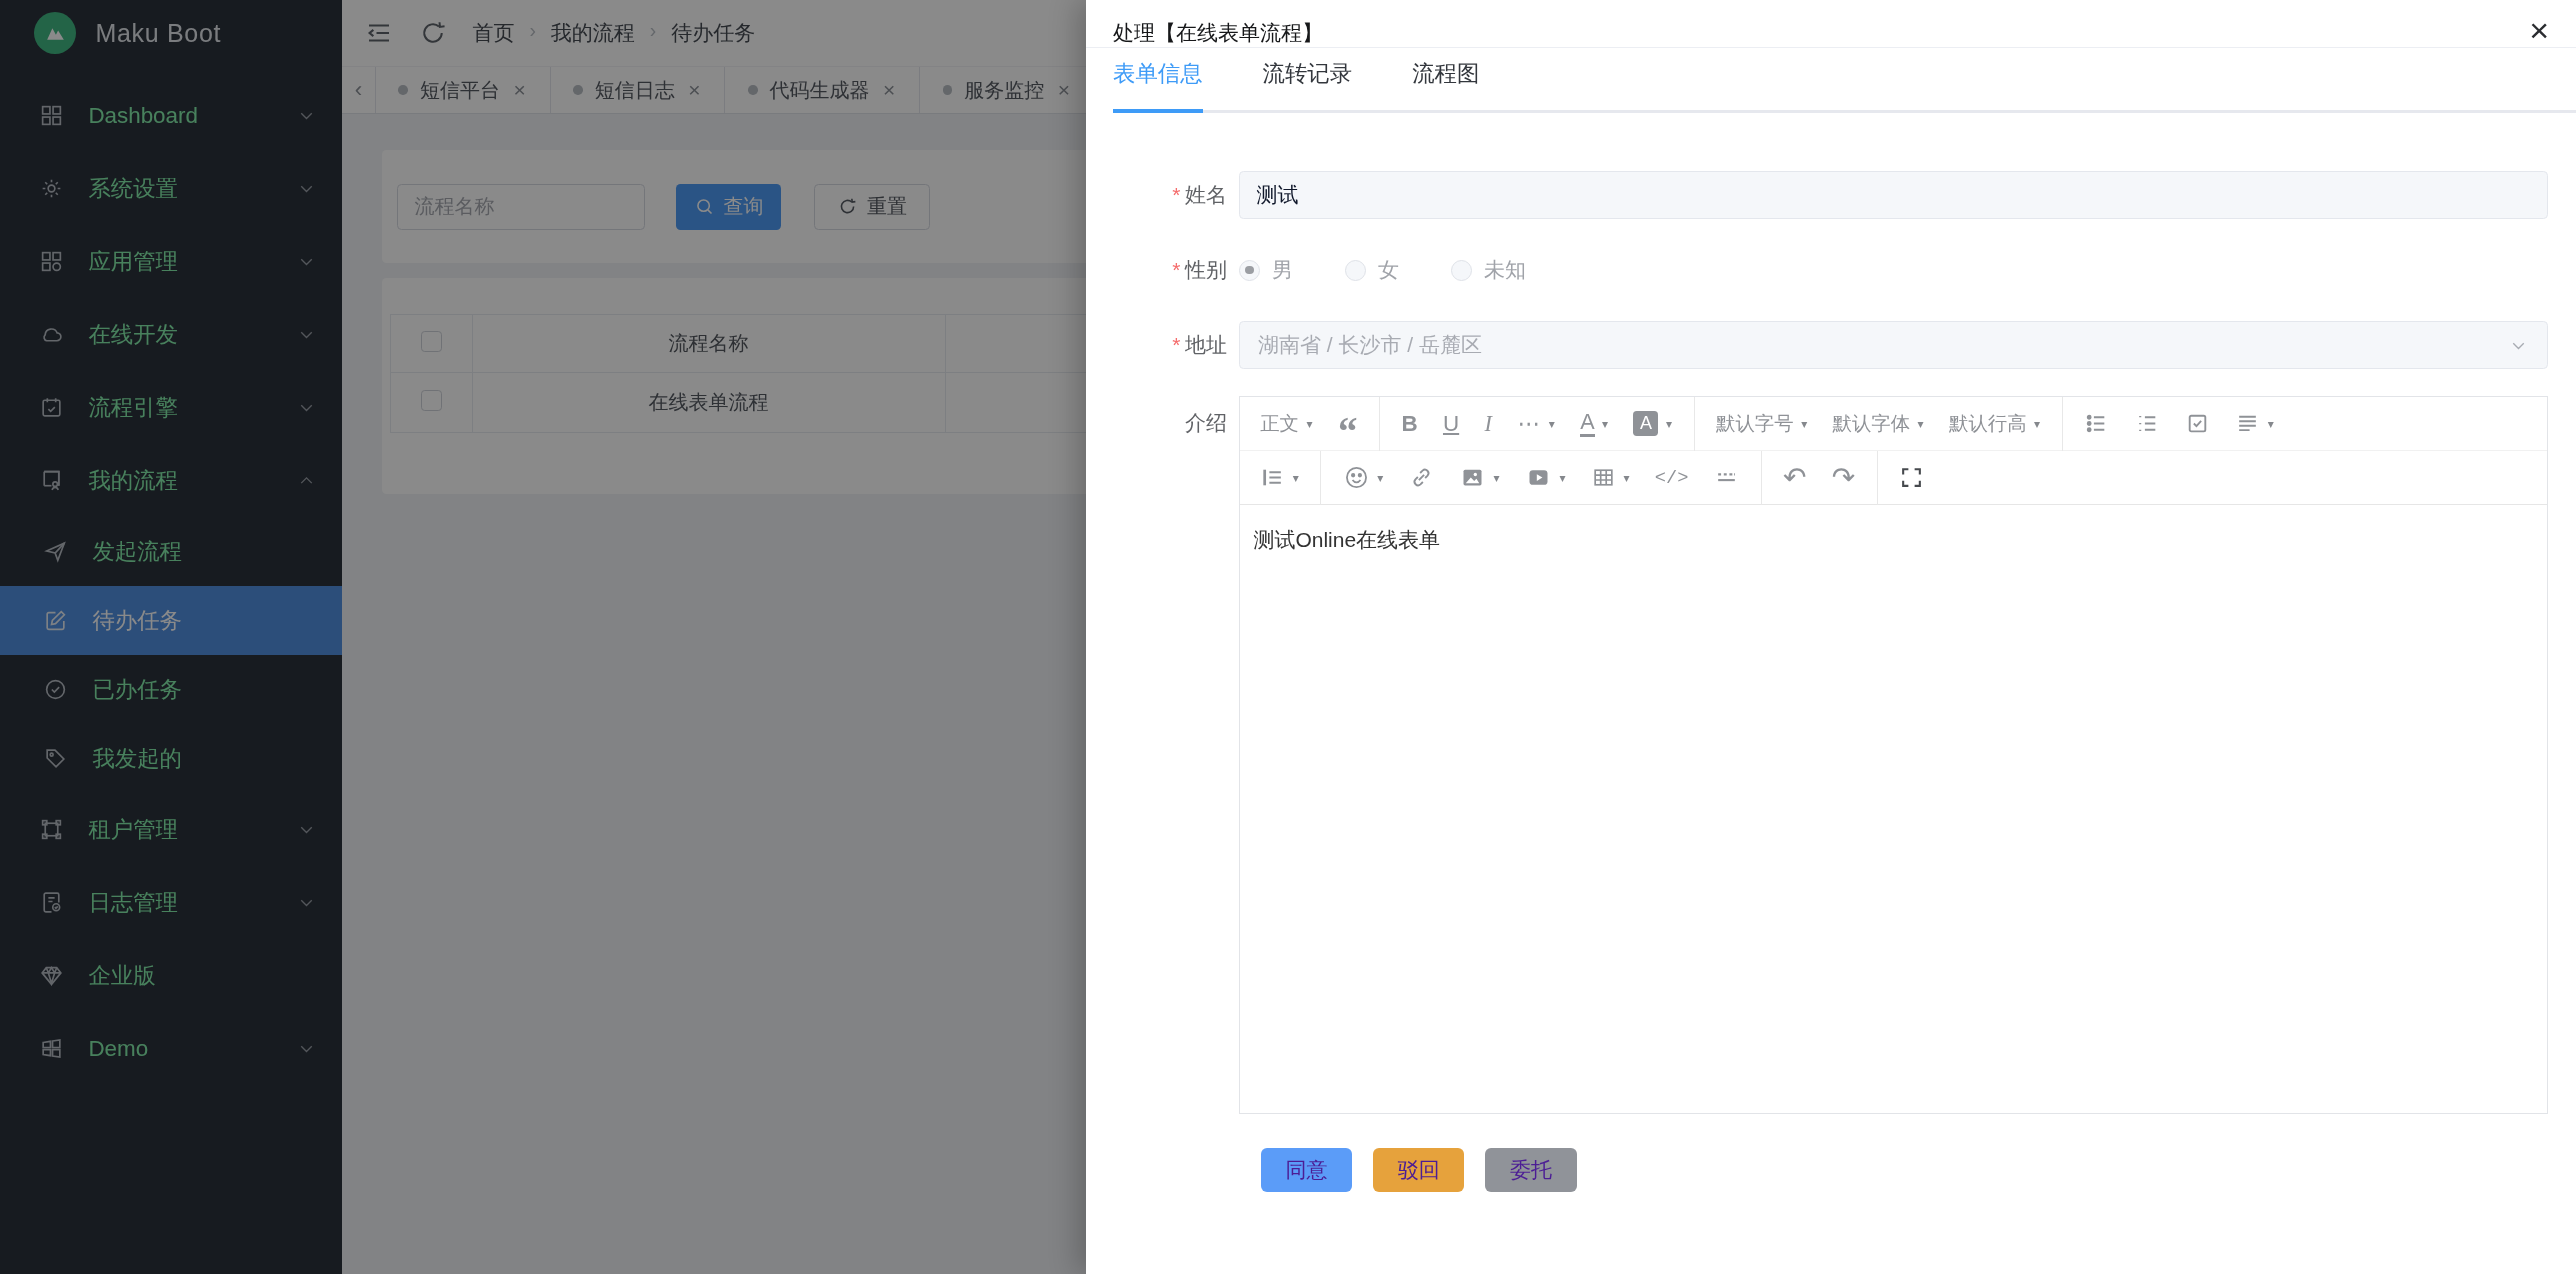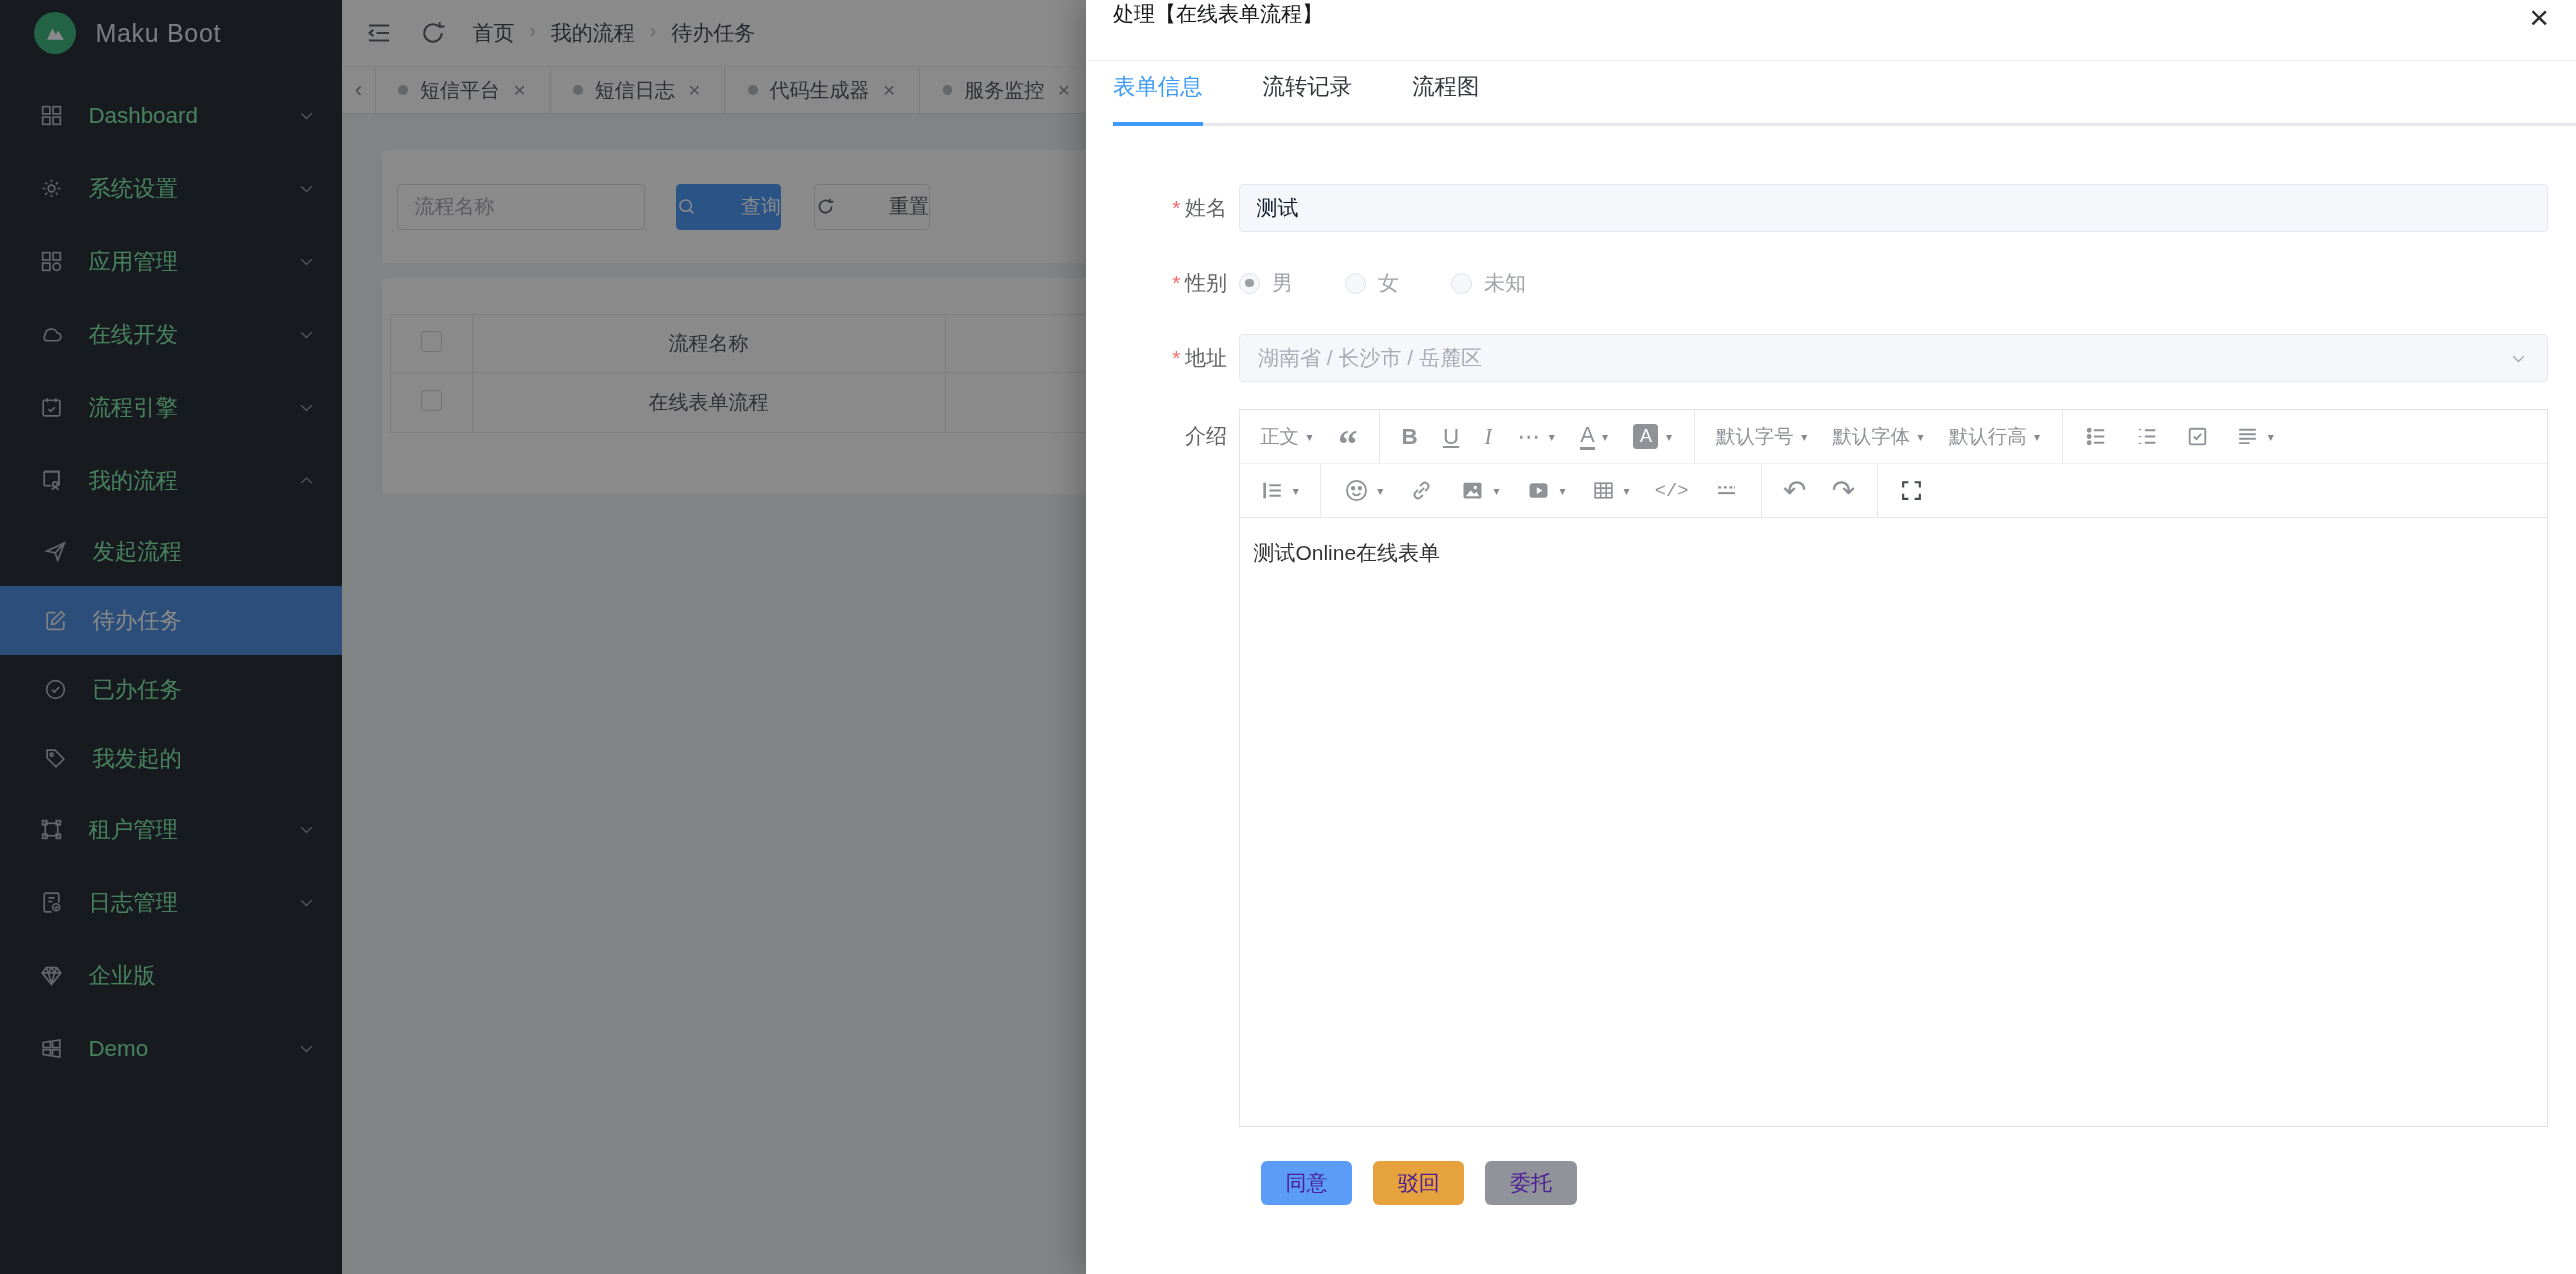--- a/index.html
+++ b/index.html
@@ -31,38 +31,38 @@
   .tag-prev { width:34px; display:flex; align-items:center; justify-content:center; color:#8d9299; font-size:22.4px; border-right:0.7px solid #e3e6ec; cursor:pointer; }
   .tag { display:flex; align-items:center; gap:12px; padding:0 22.4px; border-right:0.7px solid #e3e6ec; font-size:20px; color:#565b63; cursor:pointer; }
   .tag-dot { width:9.7px; height:9.7px; border-radius:50%; background:#b9bec5; }
   .tag-close { color:#8d9299; font-size:21px; padding:0 1.5px; }
 
   .content { padding:36px 0 0 40px; }
   .card { background:#fff; border-radius:4.5px; }
   .search-card { width:2142px; height:113px; padding:18.7px 15px; display:flex; align-items:center; margin-bottom:15px; }
   .search-input { width:248px; height:46px; border:0.7px solid #d7dbe2; border-radius:4.5px; padding:0 16.4px; font-size:20px; color:#565b63; outline:none; }
   .search-input::placeholder { color:#a8abb2; }
-  .btn { height:46px; border-radius:4.5px; font-size:20px; display:inline-flex; align-items:center; justify-content:space-between; gap:9px; cursor:pointer; border:none; }
+  .btn { height:46px; border-radius:4.5px; font-size:20px; display:inline-flex; align-items:center; justify-content:center; gap:9px; cursor:pointer; border:none; }
   .btn-primary { background:#4f9bf5; color:#fff; width:105px; margin-left:31px; }
   .btn-plain { background:#fff; color:#565b63; border:0.7px solid #d7dbe2; width:116px; margin-left:33px; }
   .table-card { width:2142px; height:216px; padding:36px 7.5px 0 7.5px; }
   table.grid { border-collapse:collapse; width:100%; }
   table.grid td, table.grid th { border:0.7px solid #e8ebf0; font-weight:normal; text-align:center; font-size:20px; }
   th.col-check, td.col-check { width:82px; height:58px; }
   th.col-name, td.col-name { width:473px; color:#555a61; }
   td.col-name { color:#565b63; height:60px; }
   .checkbox { width:21px; height:21px; border:1.5px solid #cfd3da; border-radius:3.7px; background:#fff; display:inline-block; cursor:pointer; }
 
   
   .mask { position:absolute; inset:0; background:rgba(0,0,0,0.46); z-index:40; }
 
   
   .drawer { position:absolute; left:1086px; top:0; right:0; bottom:0; background:#fff; z-index:50;
     box-shadow:-9px 0 27px rgba(0,0,0,0.22); }
-  .drawer-header { height:61px; border-bottom:0.7px solid #eceef3; display:flex; align-items:flex-start; padding:0 27px; }
+  .drawer-header { height:48px; border-bottom:0.7px solid #eceef3; display:flex; align-items:flex-end; padding:0 27px; }
   .drawer-title { font-size:21px; color:#17181a; }
   .drawer-close { margin-left:auto; font-size:34px; color:#2b2d31; line-height:1; cursor:pointer; font-weight:300; }
   .dtabs { margin:10.4px 0 0 27px; display:flex; gap:60px; border-bottom:3px solid #e6e8ee; }
   .dtab { position:relative; font-size:22.4px; color:#33373d; padding-bottom:21px; cursor:pointer; }
   .dtab.active { color:#3e9bf7; }
   .dtab.active::after { content:''; position:absolute; left:0; right:0; bottom:-3px; height:4.5px; background:#3e9bf7; }
 
   .dform { padding-top:58px; }
   .frow { display:flex; margin-bottom:27px; }
   .flabel { width:153px; text-align:right; padding-right:12px; font-size:21px; color:#606266; line-height:48px; flex:none; }

